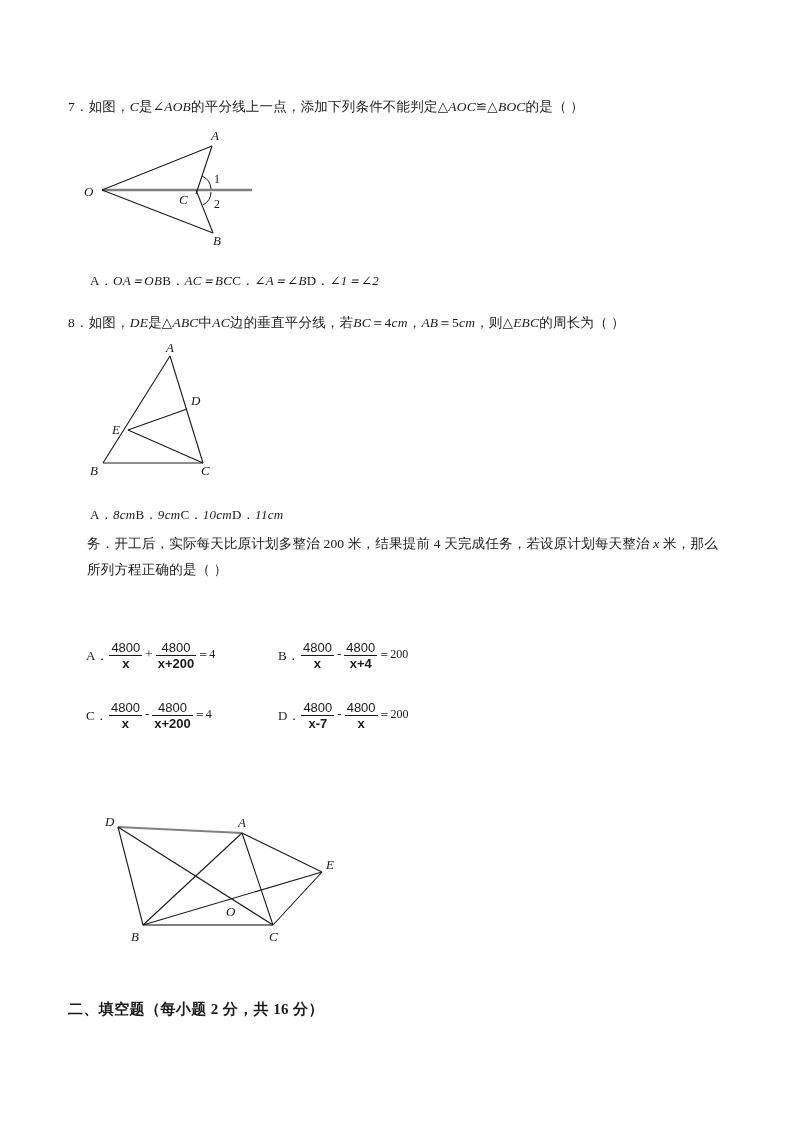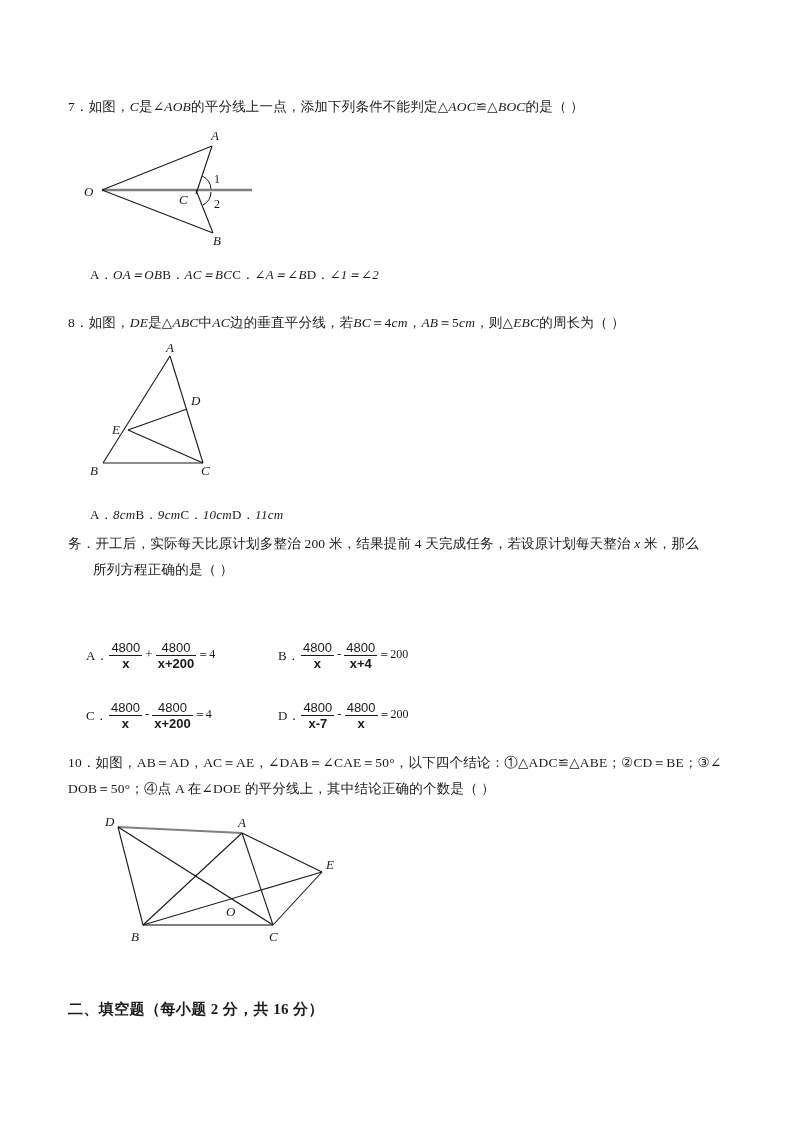--- a/index.html
+++ b/index.html
@@ -119,21 +119,21 @@
       <path d="M 131 64 A 15 15 0 0 1 123 77" fill="none" stroke="#1a1a1a" stroke-width="1"></path>
       <text x="4" y="68">O</text>
       <text x="131" y="12">A</text>
       <text x="133" y="117">B</text>
       <text x="99" y="76">C</text>
       <text x="134" y="55" class="num">1</text>
       <text x="134" y="80" class="num">2</text>
     </svg>
   </div>
 
-  <div class="opts" style="top: 265px;"><span>A．</span><span class="it">OA＝OB</span><span>B．</span><span class="it">AC＝BC</span><span>C．</span><span class="it">∠A＝∠B</span><span>D．</span><span class="it">∠1＝∠2</span></div>
+  <div class="opts" style="top: 271px;"><span>A．</span><span class="it">OA＝OB</span><span>B．</span><span class="it">AC＝BC</span><span>C．</span><span class="it">∠A＝∠B</span><span>D．</span><span class="it">∠1＝∠2</span></div>
 
   <div class="qblock" style="top: 310px;">
     <div class="qline"><span>8．</span><span>如图，</span><span class="it">DE</span><span>是△</span><span class="it">ABC</span><span>中</span><span class="it">AC</span><span>边的垂直平分线，若</span><span class="it">BC</span><span>＝4</span><span class="it">cm</span><span>，</span><span class="it">AB</span><span>＝5</span><span class="it">cm</span><span>，则△</span><span class="it">EBC</span><span>的周长为（      ）</span></div>
   </div>
 
   <div class="fig" style="left: 88px; top: 342px;">
     <svg width="240" height="138" viewBox="0 0 240 138">
 
       <line x1="82" y1="14" x2="15" y2="121" stroke="#1a1a1a" stroke-width="1.1"></line>
       <line x1="82" y1="14" x2="115" y2="121" stroke="#1a1a1a" stroke-width="1.1"></line>
@@ -145,44 +145,40 @@
       <text x="2" y="133">B</text>
       <text x="113" y="133">C</text>
       <text x="103" y="63">D</text>
       <text x="24" y="92">E</text>
     </svg>
   </div>
 
   <div class="opts" style="top: 505px;"><span>A．</span><span class="it">8cm</span><span>B．</span><span class="it">9cm</span><span>C．</span><span class="it">10cm</span><span>D．</span><span class="it">11cm</span></div>
 
   <div class="qblock" style="top: 531px;">
-    <div class="qline" style=""><span>务．开工后，实际每天比原计划多整治 200 米，结果提前 4 天完成任务，若设原计划每天整治 </span><span class="it">x</span><span> 米，那么</span></div>
-    <div class="qline" style="margin-left: 25px;">所列方程正确的是（      ）</div>
+    <div class="qline" style="margin-left: 19px;"><span>务．开工后，实际每天比原计划多整治 200 米，结果提前 4 天完成任务，若设原计划每天整治 </span><span class="it">x</span><span> 米，那么</span></div>
+    <div class="qline" style="margin-left: 19px;">所列方程正确的是（      ）</div>
   </div>
 
   <div class="eqrow" style="top: 640px;">
     <span class="eqlabel">A．</span><span class="frac"><span class="num">4800</span><span class="den">x</span></span><span class="op">+</span><span class="frac"><span class="num">4800</span><span class="den">x+200</span></span><span class="rhs">＝4</span>
   </div>
 
   <div class="eqrow" style="top: 640px; left: 278px;">
     <span class="eqlabel">B．</span><span class="frac"><span class="num">4800</span><span class="den">x</span></span><span class="op">-</span><span class="frac"><span class="num">4800</span><span class="den">x+4</span></span><span class="rhs">＝200</span>
   </div>
 
   <div class="eqrow" style="top: 700px;">
     <span class="eqlabel">C．</span><span class="frac"><span class="num">4800</span><span class="den">x</span></span><span class="op">-</span><span class="frac"><span class="num">4800</span><span class="den">x+200</span></span><span class="rhs">＝4</span>
   </div>
 
   <div class="eqrow" style="top: 700px; left: 278px;">
     <span class="eqlabel">D．</span><span class="frac"><span class="num">4800</span><span class="den">x-7</span></span><span class="op">-</span><span class="frac"><span class="num">4800</span><span class="den">x</span></span><span class="rhs">＝200</span>
   </div>
 
-  <div class="qblock" style="top: 750px;">
-    <div class="qline"><span>10．</span><span>如图，AB＝AD，AC＝AE，∠DAB＝∠CAE＝50°，以下四个结论：①△ADC≌△ABE；②CD＝BE；③∠</span></div>
-    <div class="qline">DOB＝50°；④点 A 在∠DOE 的平分线上，其中结论正确的个数是（      ）</div>
-  </div>
 
   <div class="fig" style="left: 95px; top: 810px;">
     <svg width="260" height="140" viewBox="0 0 260 140">
 
       <line x1="23" y1="17" x2="147" y2="23" stroke="#808080" stroke-width="2.2"></line>
       <line x1="48" y1="115" x2="178" y2="115" stroke="#808080" stroke-width="2.2"></line>
       <line x1="23" y1="17" x2="48" y2="115" stroke="#1a1a1a" stroke-width="1.1"></line>
       <line x1="23" y1="17" x2="178" y2="115" stroke="#1a1a1a" stroke-width="1.1"></line>
       <line x1="147" y1="23" x2="48" y2="115" stroke="#1a1a1a" stroke-width="1.1"></line>
       <line x1="147" y1="23" x2="178" y2="115" stroke="#1a1a1a" stroke-width="1.1"></line>

